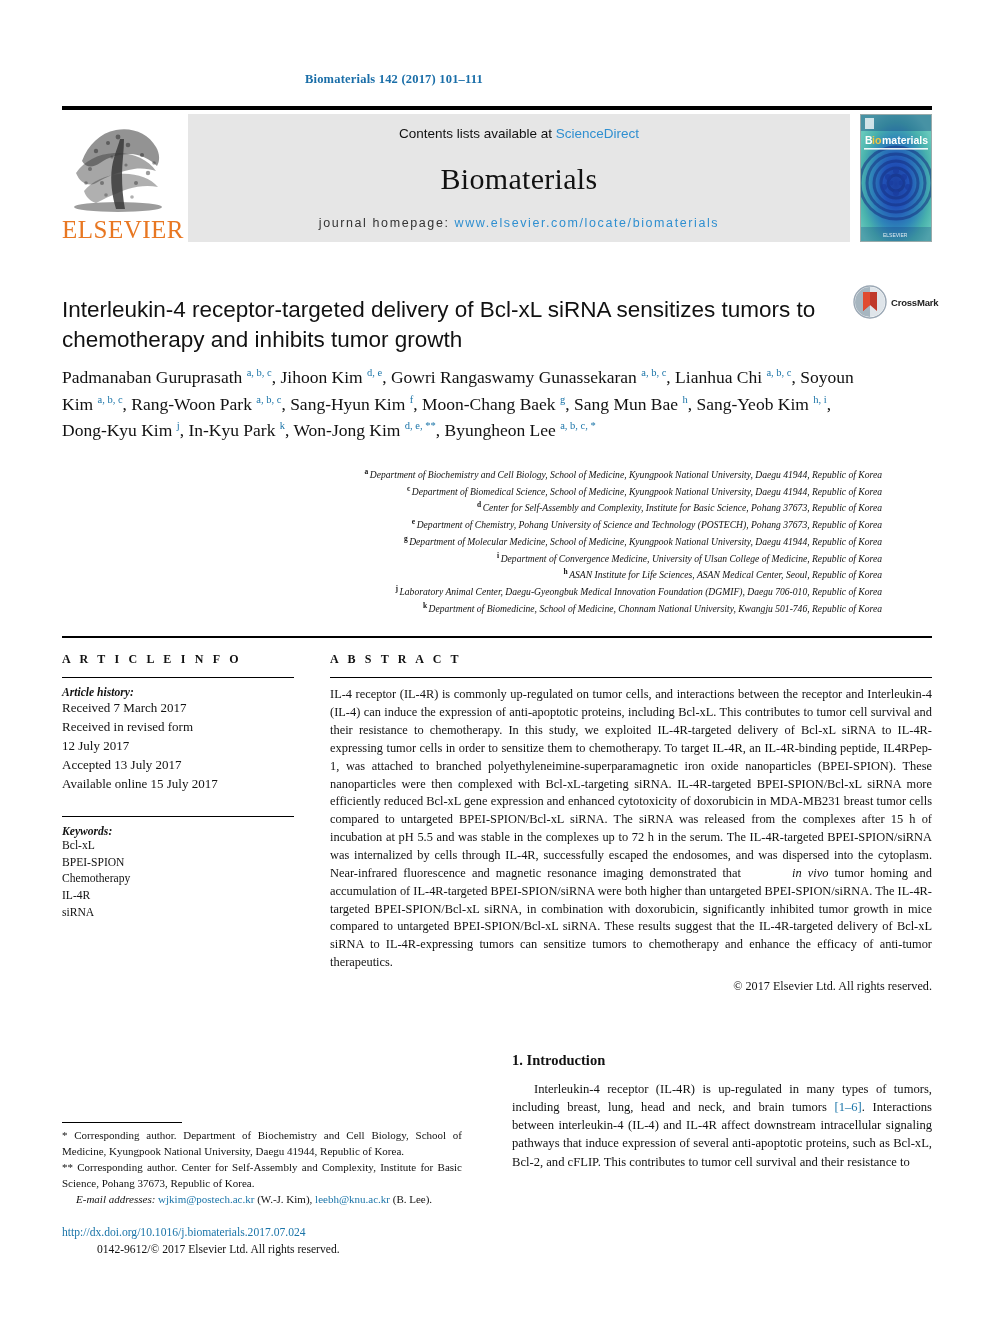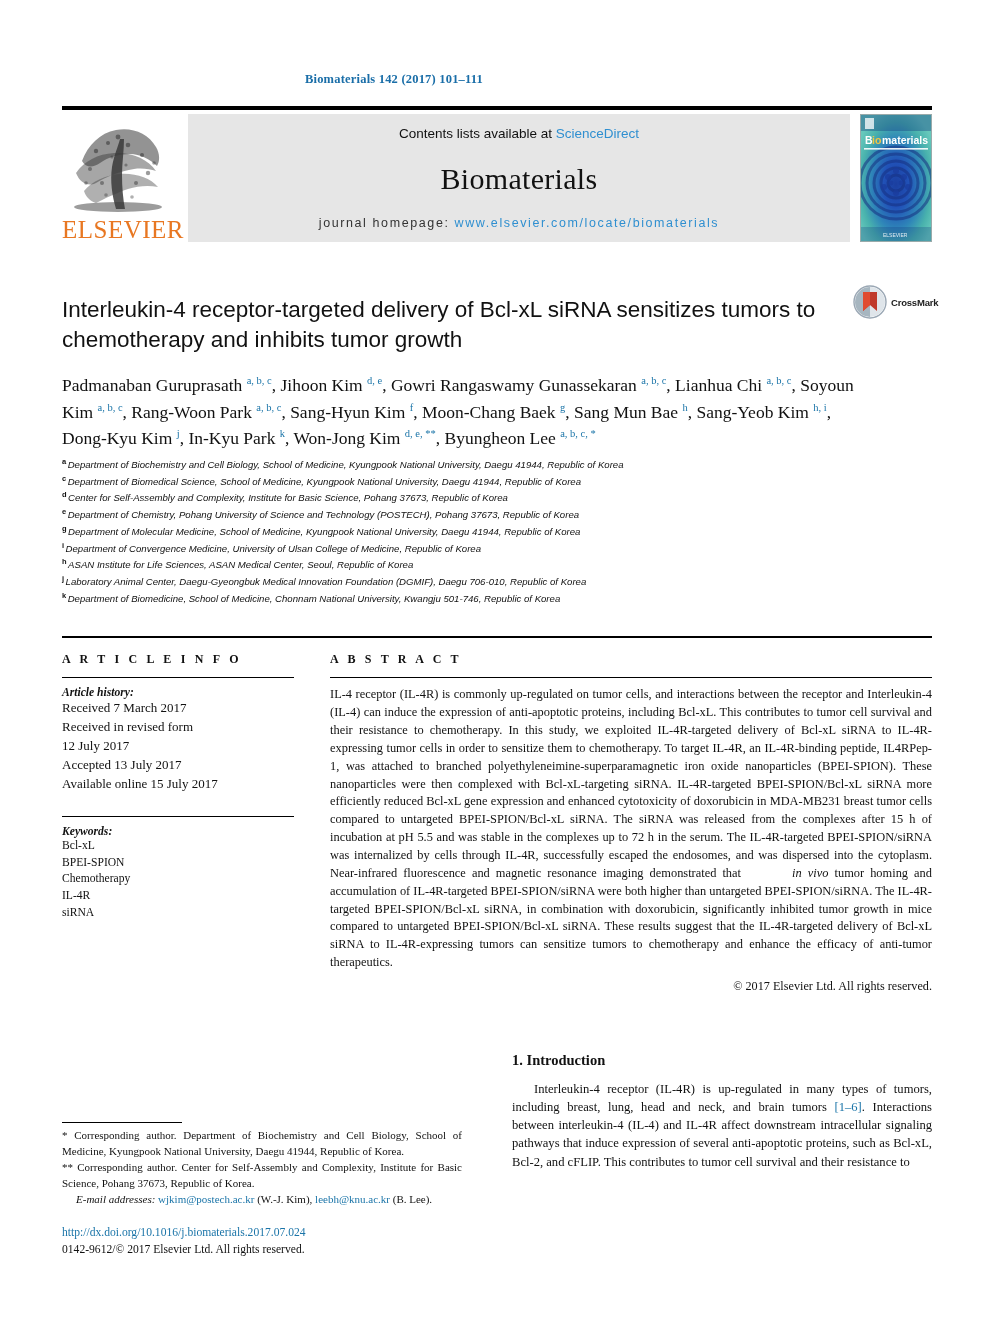--- a/index.html
+++ b/index.html
@@ -66,29 +66,29 @@
     font-size:22.5px; line-height:1.34; color:#111; font-weight:400;
   }
   .crossmark { position:absolute; left:853px; top:282px; width:92px; height:40px; display:flex; align-items:center; }
   .cm-badge { width:34px; height:34px; flex:0 0 34px; position:relative; }
   .cm-label { font-family:"Liberation Sans", sans-serif; font-size:9.5px; font-weight:bold; color:#222; margin-left:4px; letter-spacing:-.2px; }
 
   
   .authors {
     position:absolute; left:62px; top:364px; width:800px;
     font-family:"Liberation Serif", serif;
-    font-size:17.5px; line-height:1.52; color:#111;margin-top:8px;
+    font-size:17.5px; line-height:1.52; color:#111;
   }
   .authors sup { color:#1a74a8; font-size:10.5px; vertical-align:super; font-weight:500; }
 
   
   .affils {
-    position:absolute; left:62px; top:456px; width:820px;
-    font-family:Liberation Sans, sans-serif;
-    font-size:9.6px; font-style:italic; line-height:1.62; color:#111;
+    position:absolute; left:62px; top:466px; width:820px;
+    font-family:Liberation Serif, serif;
+    font-size:9.6px; font-style:italic; line-height:1.62; color:#111;text-align:right;
   }
   .affils div sup { font-style:normal; font-weight:bold; font-size:7.5px; vertical-align:super; padding-right:1.5px; }
 
   
   .rule-top2 { position:absolute; left:62px; top:636px; width:870px; height:1.6px; background:#000; }
 
   .colL { position:absolute; left:62px; top:652px; width:232px; }
   .colR { position:absolute; left:330px; top:652px; width:602px; }
 
   .sec-head {
@@ -118,21 +118,21 @@
     position:absolute; left:62px; top:1128px; width:400px;
     font-size:11px; line-height:1.42; color:#111; text-align:justify;
   }
   .footnotes .fn { margin-bottom:1px; }
   .footnotes .star { font-size:11px; }
   .footnotes i { font-style:italic; }
   .mail { color:#1a74a8; }
 
   .doiblock { position:absolute; left:62px; top:1224px; width:420px; font-size:11.6px; line-height:1.5; }
   .doiblock .doi { color:#1a74a8; }
-  .doiblock .issn { color:#111; }
+  .doiblock .issn { color:#111;margin-left:35px; }
 
   .intro-head {
     position:absolute; left:512px; top:1052px; width:420px;
     font-family:"Liberation Serif", serif;
     font-size:14.5px; font-weight:bold; color:#111;
   }
   .intro-body {
     position:absolute; left:512px; top:1080px; width:420px;
     font-size:12.6px; line-height:1.44; color:#111;
     text-align:justify;

